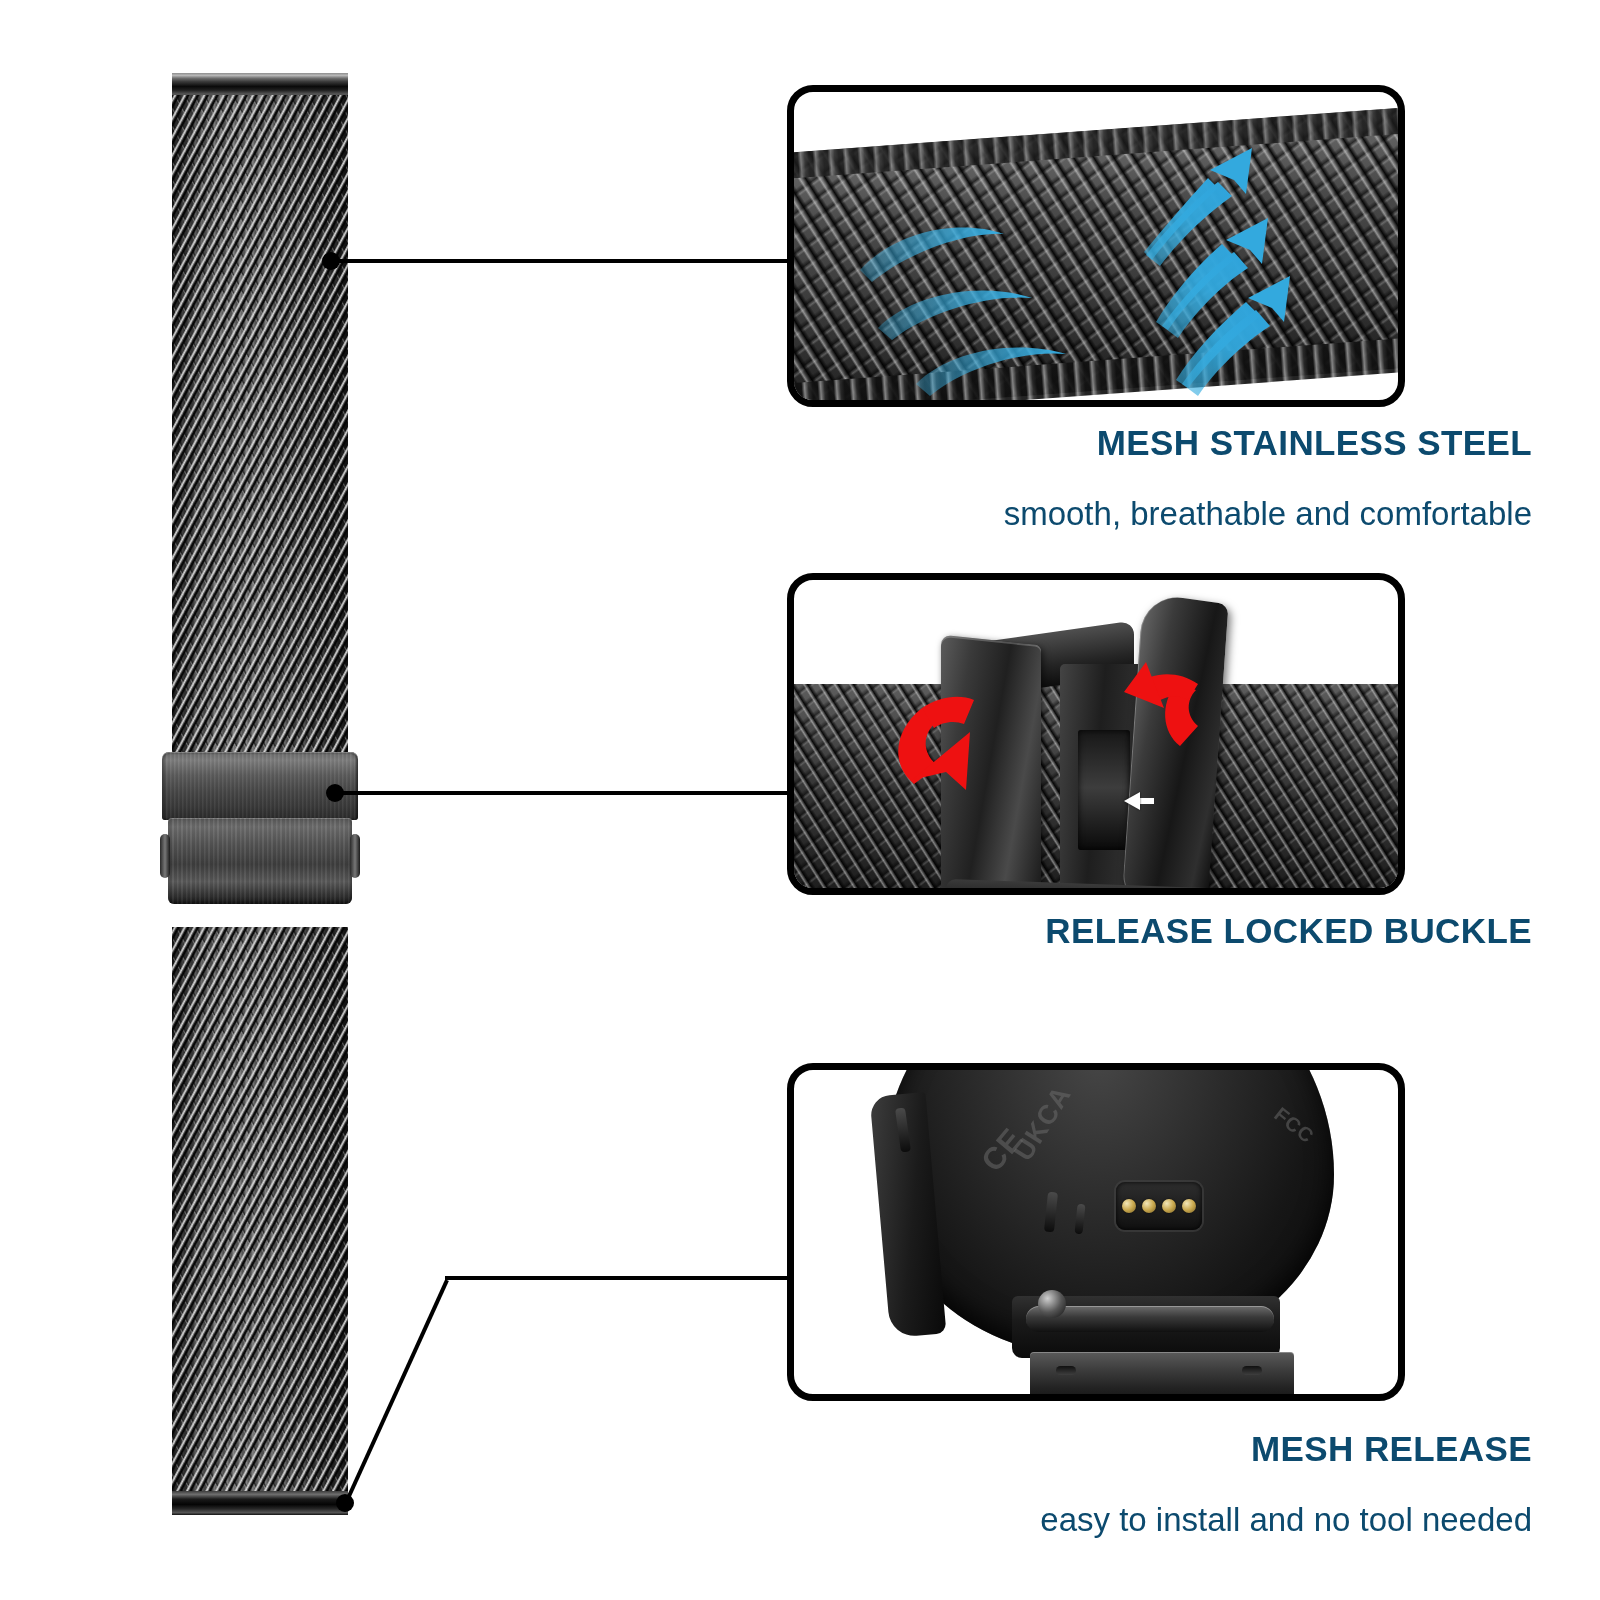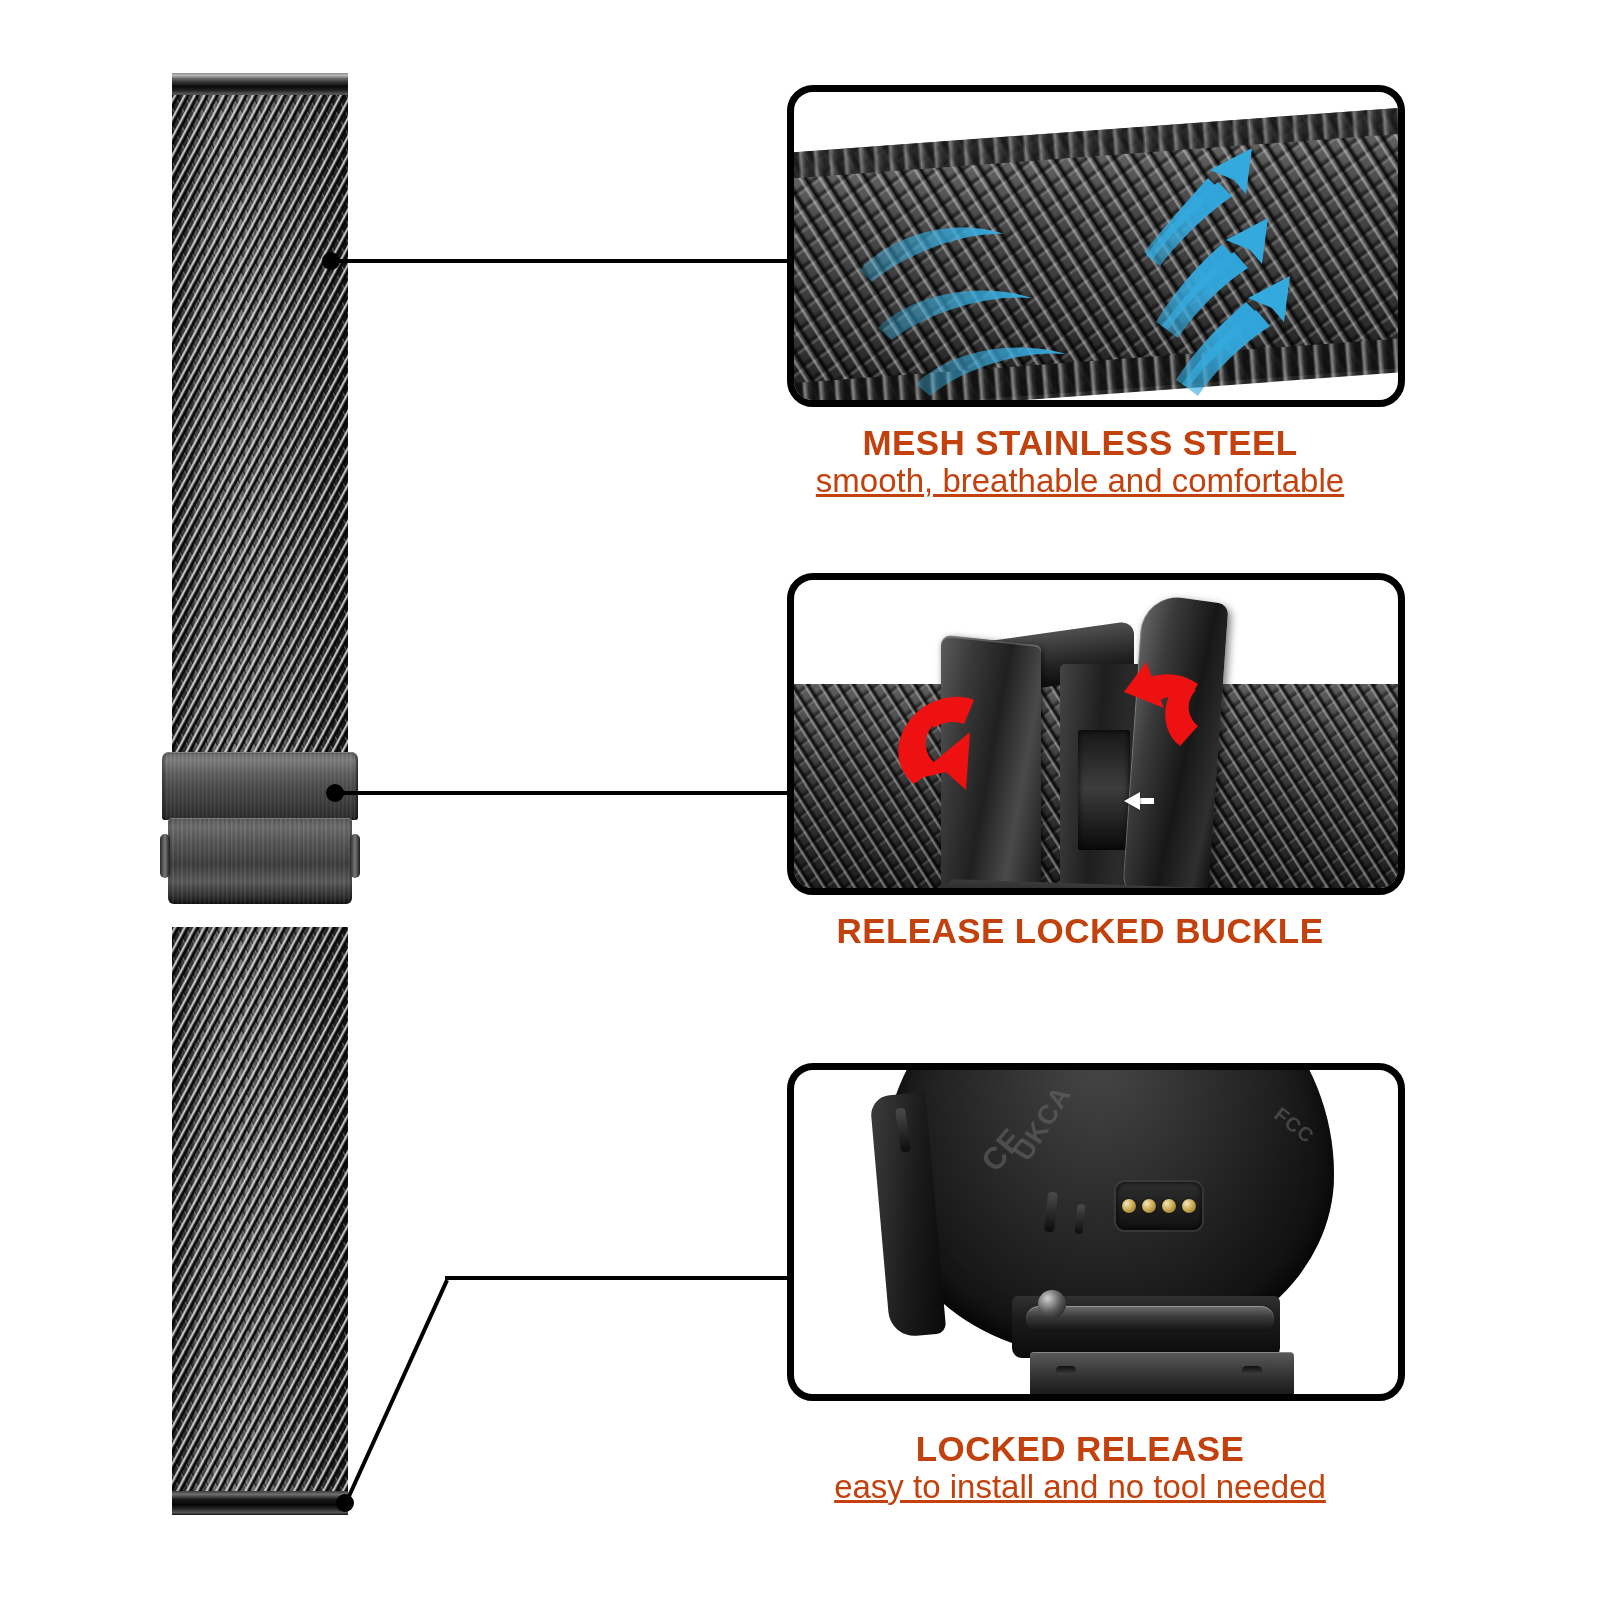--- a/index.html
+++ b/index.html
@@ -155,38 +155,37 @@
     width: 618px;
     border: 7px solid #000;
     border-radius: 26px;
     background: #ffffff;
     overflow: hidden;
   }
   .panel-inner { position: absolute; inset: 0; }
 
   .caption {
     position: absolute;
-    left: 680px; width: 800px;
-    text-align: center;
-    color: #c2410c;
+    left: 732px; width: 800px;
+    text-align: right;
+    color: #0c4a6e;
   }
   .cap-title {
     font-size: 35px;
     font-weight: bold;
     letter-spacing: .4px;
     line-height: 1.1;
     white-space: nowrap;
   }
   .cap-sub {
     font-size: 33px;
     font-weight: normal;
     line-height: 1.1;
-    margin-top: 0;
+    margin-top: 33px;
     white-space: nowrap;
-    text-decoration: underline;
   }
 
   
   .mesh-band {
     position: absolute;
     left: -22px; top: 38px;
     width: 660px; height: 260px;
     transform: rotate(-4.2deg);
     background-color: #3b3b3b;
     background-image:
@@ -545,17 +544,17 @@
       <div class="wb-endlink">
         <span class="wb-endlink-hole" style="left:26px;"></span>
         <span class="wb-endlink-hole" style="left:212px;"></span>
       </div>
 
       <div class="wb-strap"></div>
     </div>
   </div>
 
   <div class="caption" style="top:1430px;">
-    <div class="cap-title">LOCKED RELEASE</div>
+    <div class="cap-title">MESH RELEASE</div>
     <div class="cap-sub">easy to install and no tool needed</div>
   </div>
 
 </div>
 
 </body></html>

